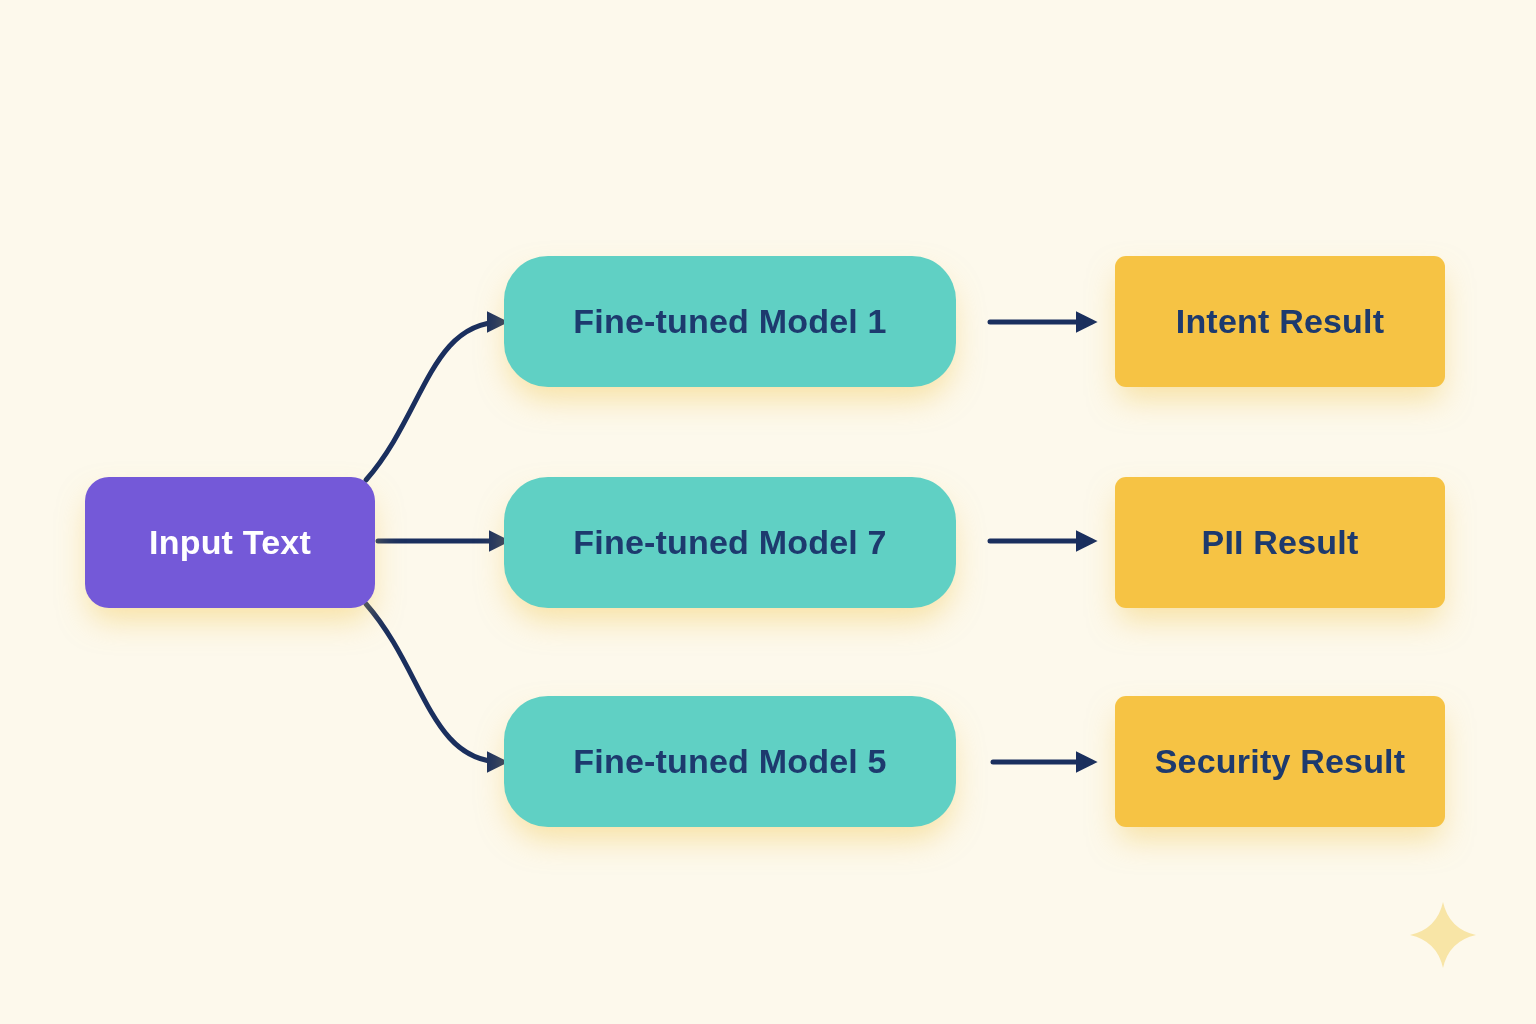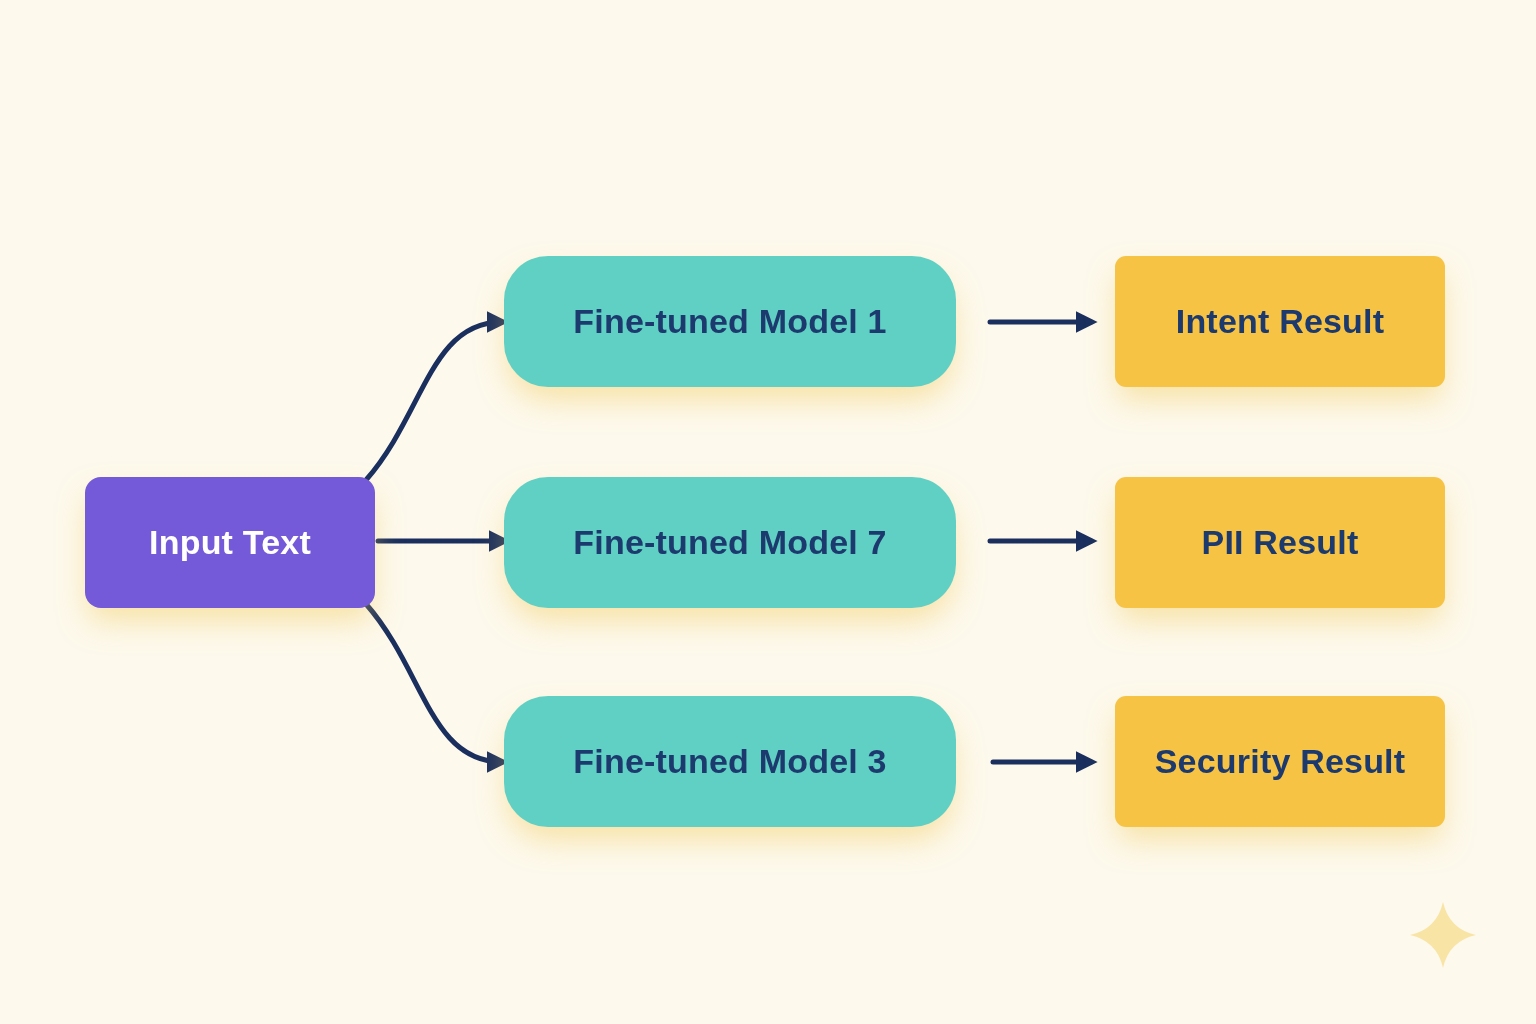--- a/index.html
+++ b/index.html
@@ -46,21 +46,21 @@
     font-weight: 700;
     font-size: 34px;
     letter-spacing: 0.2px;
     color: var(--navy);
     box-shadow: 0 16px 30px -4px var(--glow);
   }
   .node-input {
     left: 85px; top: 477px;
     width: 290px; height: 131px;
     background: var(--purple);
-    border-radius: 16px;
+    border-radius: 24px;
     color: #ffffff;
   }
   .node-model {
     left: 504px;
     width: 452px; height: 131px;
     background: var(--teal);
     border-radius: 44px;
   }
   .node-result {
     left: 1115px;
@@ -99,21 +99,21 @@
     <span>Input Text</span>
   </div>
 
   <div class="node node-model row1">
     <span>Fine-tuned Model 1</span>
   </div>
   <div class="node node-model row2">
     <span>Fine-tuned Model 7</span>
   </div>
   <div class="node node-model row3">
-    <span>Fine-tuned Model 3</span>
+    <span>Fine-tuned Model 5</span>
   </div>
 
   <div class="node node-result row1">
     <span>Intent Result</span>
   </div>
   <div class="node node-result row2">
     <span>PII Result</span>
   </div>
   <div class="node node-result row3">
     <span>Security Result</span>

